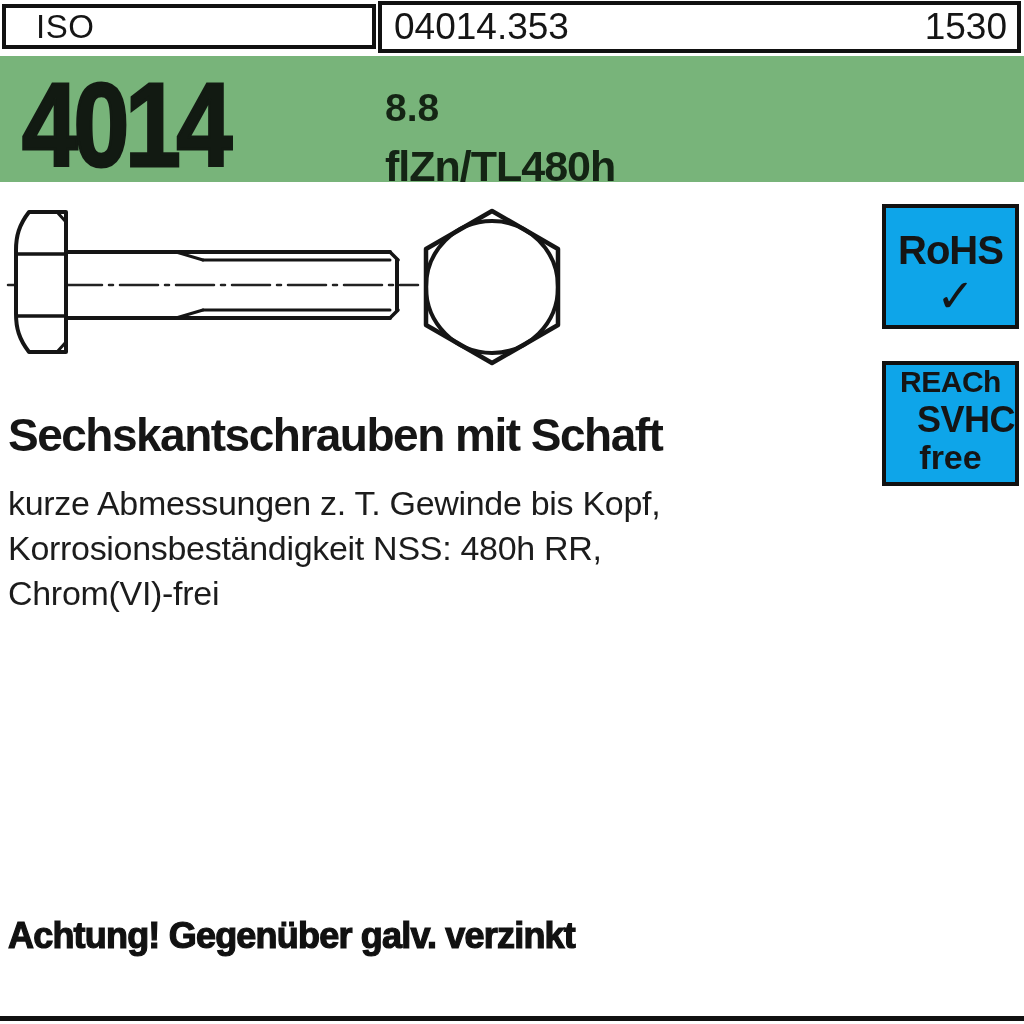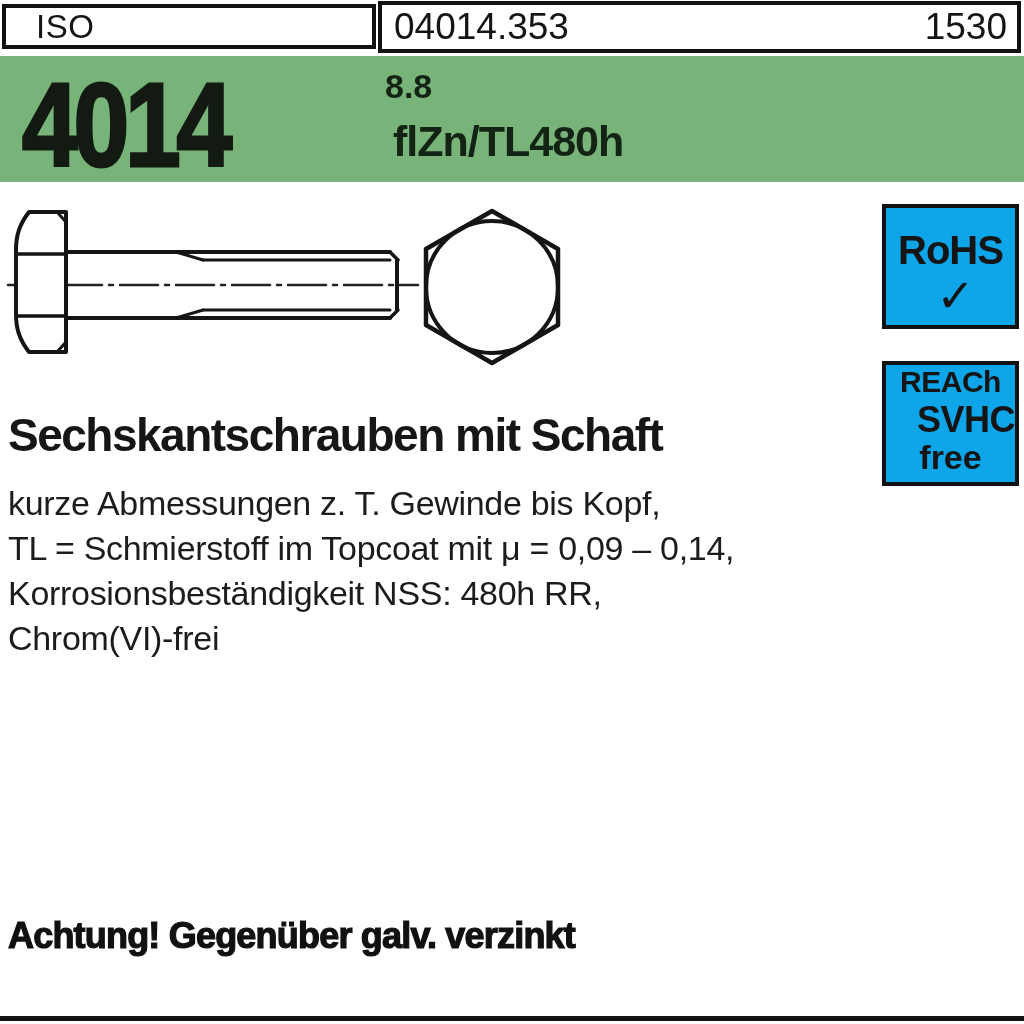--- a/index.html
+++ b/index.html
@@ -26,22 +26,22 @@
     position:absolute;left:0;top:56px;width:1024px;height:126px;
     background:#78b47a;
   }
   .std-num{
     position:absolute;left:22px;top:10px;line-height:1;
     font-size:118px;font-weight:800;letter-spacing:-5px;
     transform:scaleX(0.85);transform-origin:left top;
     color:#121a12;-webkit-text-stroke:3px #121a12;
   }
   .grade{position:absolute;left:385px;top:12px;color:#142414;}
-  .grade .g1{font-size:34px;font-weight:700;line-height:1.1;}
-  .grade .g2{font-size:43px;font-weight:700;line-height:1.1;margin-top:13px;letter-spacing:-1px;margin-left:8px;}
+  .grade .g1{font-size:39px;font-weight:700;line-height:1.1;margin-top:19px;}
+  .grade .g2{font-size:43px;font-weight:700;line-height:1.1;margin-top:13px;letter-spacing:-1px;}
   
   .drawing{position:absolute;left:0;top:190px;}
   
   .badge{
     position:absolute;left:882px;width:137px;height:125px;background:#0ea5e9;
     border:4px solid #111;box-sizing:border-box;text-align:center;
   }
   .rohs{top:204px;padding-top:20px;}
   .rohs .lbl{font-size:40px;font-weight:700;letter-spacing:-1px;}
   .rohs .chk{font-size:46px;font-weight:700;line-height:1;margin-top:0px;padding-left:10px;}
@@ -125,21 +125,20 @@
 
   <div class="badge reach">
     <div class="r1">REACh</div>
     <div class="r2">SVHC</div>
     <div class="r3">free</div>
   </div>
 
   <div class="title">Sechskantschrauben mit Schaft</div>
   <div class="desc">
     <div>kurze Abmessungen z. T. Gewinde bis Kopf,</div>
-    <div>TL = Schmierstoff im Topcoat mit μ = 0,09 – 0,14,</div>
     <div>Korrosionsbeständigkeit NSS: 480h RR,</div>
     <div>Chrom(VI)-frei</div>
   </div>
 
   <div class="warning">
     <div>Achtung! Gegenüber galv. verzinkt</div>
   </div>
 
   <div class="bottom-rule"></div>
 

